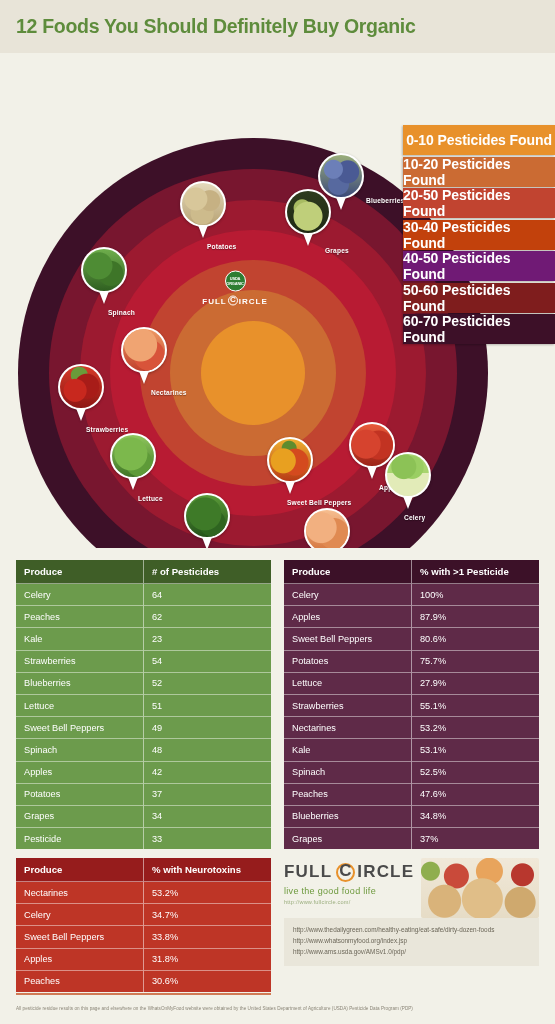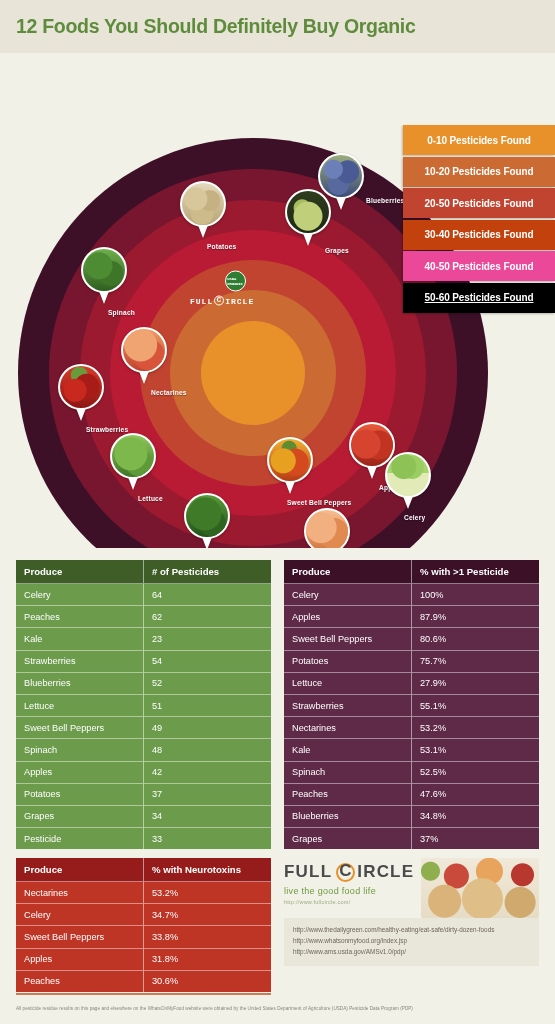--- a/index.html
+++ b/index.html
@@ -42,24 +42,23 @@
     position: absolute;
     left: 18px; top: 85px;
     width: 470px; height: 470px;
   }
   .rings-wrap .ring { left: 235px; top: 235px; }
 
   .center-logo {
     position: absolute;
     left: 235px; top: 235px;
     transform: translate(-50%, -50%);
-    text-align: left;
+    text-align: center;
     width: 90px;
     z-index: 6;
-    font-family: Liberation Mono, monospace;
   }
   .organic-badge {
     width: 21px; height: 21px;
     border-radius: 50%;
     background: #2E7D32;
     border: 1.5px solid #ffffff;
     margin: 0 auto 4px auto;
     display: flex; align-items: center; justify-content: center;
     font-size: 4px; color: #fff; font-weight: bold;
     line-height: 1.05;
@@ -123,21 +122,21 @@
   
   .legend {
     position: absolute;
     right: 0; top: 72px;
     width: 152px;
     z-index: 10;
   }
   .legend-row {
     height: 30px;
     display: flex; align-items: center; justify-content: center;
-    font-size: 10px;
+    font-size: 14px;
     font-weight: bold;
     color: #ffffff;
     margin-bottom: 1.5px;
     box-shadow: -1px 1px 2px rgba(0,0,0,0.25);
     letter-spacing: -0.1px;
   }
 
   
   .tables {
     position: absolute;
@@ -360,25 +359,28 @@
       </div>
       <div class="legend-row" style="background: rgb(203, 107, 51);">
         <span>10-20 Pesticides Found</span>
       </div>
       <div class="legend-row" style="background: rgb(193, 68, 48);">
         <span>20-50 Pesticides Found</span>
       </div>
       <div class="legend-row" style="background: #c2410c;">
         <span>30-40 Pesticides Found</span>
       </div>
-      <div class="legend-row" style="background: #ec4899; align-items: center;">
+      <div class="legend-row" style="background: #701a75; align-items: center;">
         <span>40-50 Pesticides Found</span>
       </div>
-      <div class="legend-row" style="background: #000000; text-decoration: underline;">
+      <div class="legend-row" style="background: #7f1d1d;">
         <span>50-60 Pesticides Found</span>
+      </div>
+      <div class="legend-row" style="background: rgb(61, 16, 40);">
+        <span>60-70 Pesticides Found</span>
       </div>
     </div>
 </div>
 
 <div class="tables">
 
   <div class="panel-left">
     <table class="tbl tbl-green">
       <thead>
           <tr>

